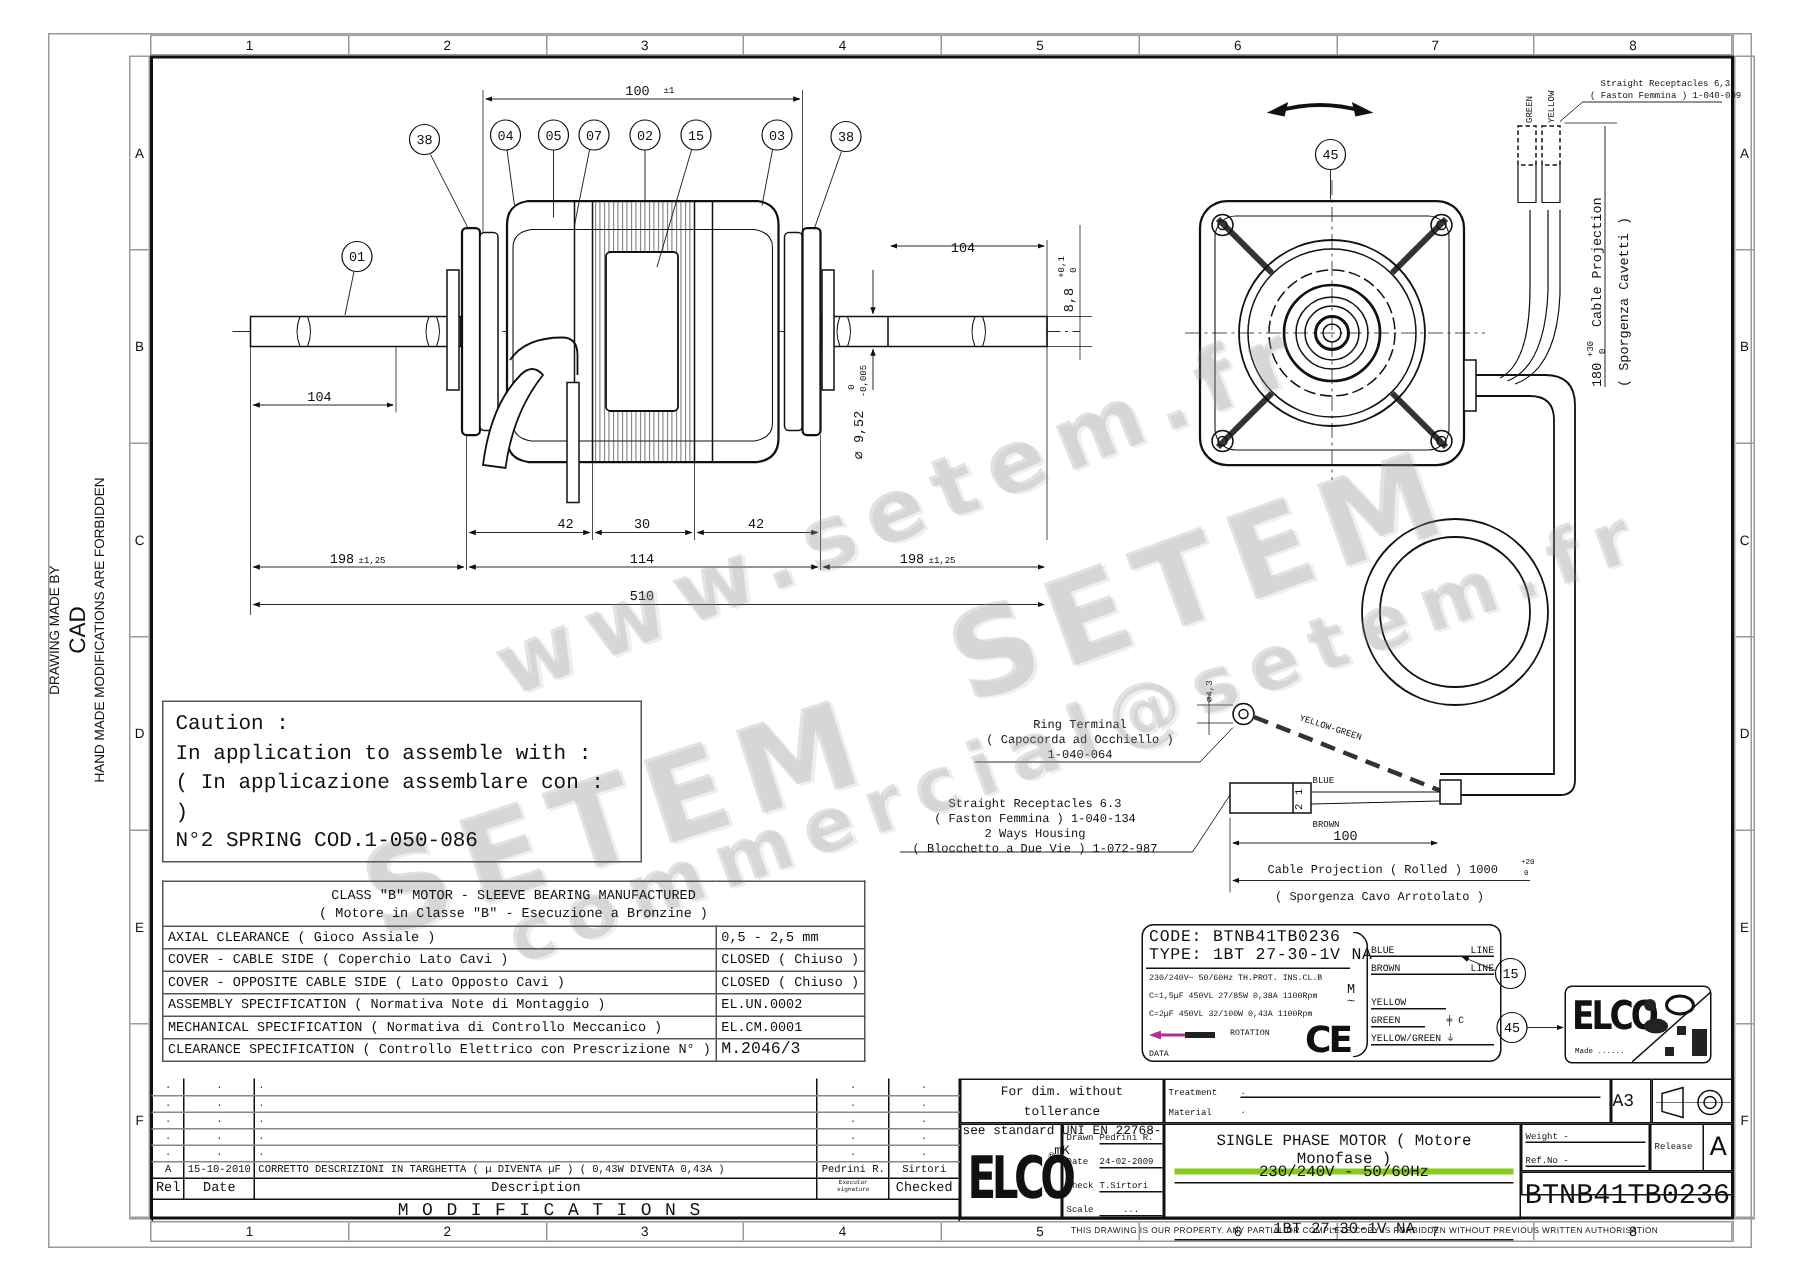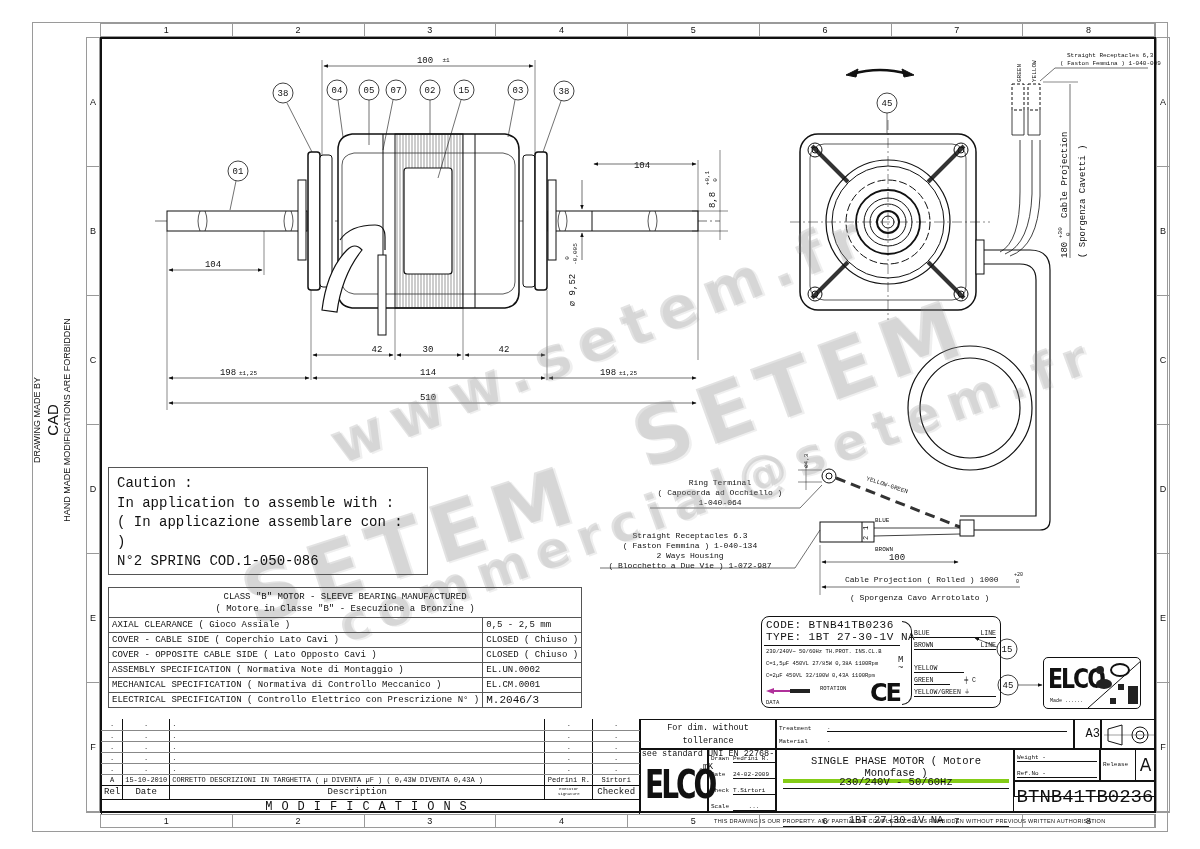--- a/index.html
+++ b/index.html
@@ -378,21 +378,21 @@
       </tr>
   <tr>
         <td>ASSEMBLY SPECIFICATION ( Normativa Note di Montaggio )</td>
         <td>EL.UN.0002</td>
       </tr>
   <tr>
         <td>MECHANICAL SPECIFICATION ( Normativa di Controllo Meccanico )</td>
         <td>EL.CM.0001</td>
       </tr>
   <tr>
-        <td>ELECTRICAL SPECIFICATION ( Controllo Elettrico con Prescrizione N° )</td>
+        <td>CLEARANCE SPECIFICATION ( Controllo Elettrico con Prescrizione N° )</td>
         <td class="big">M.2046/3</td>
       </tr>
 </tbody>
   </table>
 
 <div class="plate">
   <div class="abs" style="left:4px;top:2px;font-size:11px;letter-spacing:0.5px;">CODE: BTNB41TB0236</div>
   <div class="abs" style="left:4px;top:14px;font-size:11px;letter-spacing:0.5px;">TYPE: 1BT 27-30-1V NA</div>
   <div class="abs" style="left:2px;top:28px;width:136px;border-top:1px solid #111;"></div>
   <div class="abs" style="left:4px;top:31px;font-size:5.5px;">230/240V~ 50/60Hz TH.PROT. INS.CL.B</div>
@@ -507,21 +507,21 @@
 <div class="tb" style="left:640px;top:719px;width:136px;height:30px;text-align:center;font-size:8.5px;line-height:13px;padding-top:2px;">
   <div>For dim. without tollerance</div>
   <div>see standard UNI EN 22768-mK</div>
 </div>
 <div class="tb" style="left:776px;top:719px;width:298px;height:30px;font-size:6px;">
   <div class="abs" style="left:2px;top:5px;">Treatment</div>
   <div class="abs" style="left:50px;top:4px;width:240px;border-bottom:1px solid #111;">.</div>
   <div class="abs" style="left:2px;top:18px;">Material</div>
   <div class="abs" style="left:50px;top:17px;">.</div>
 </div>
-<div class="tb" style="left:1074px;top:719px;width:27px;height:30px;font-size:12px;text-align:right;line-height:28px;">A3</div>
+<div class="tb" style="left:1074px;top:719px;width:27px;height:30px;font-size:12px;text-align:left;line-height:28px;">A3</div>
 <div class="tb" style="left:1101px;top:719px;width:55px;height:30px;">
   <svg width="55" height="30">
       <path d="M6,9 L20,5 L20,25 L6,21 Z" fill="none" stroke="#111"></path>
       <line x1="2" y1="15" x2="52" y2="15" stroke="#111" stroke-width="0.4"></line>
       <circle cx="38" cy="15" r="8" fill="none" stroke="#111"></circle>
       <circle cx="38" cy="15" r="4" fill="none" stroke="#111"></circle>
     </svg>
 </div>
 <div class="tb" style="left:640px;top:749px;width:68px;height:64px;">
   <div class="abs" style="left:4px;top:12px;font:bold 28px 'DejaVu Sans',sans-serif;letter-spacing:-3px;transform:scaleY(1.4);transform-origin:left top;">ELCO</div>

